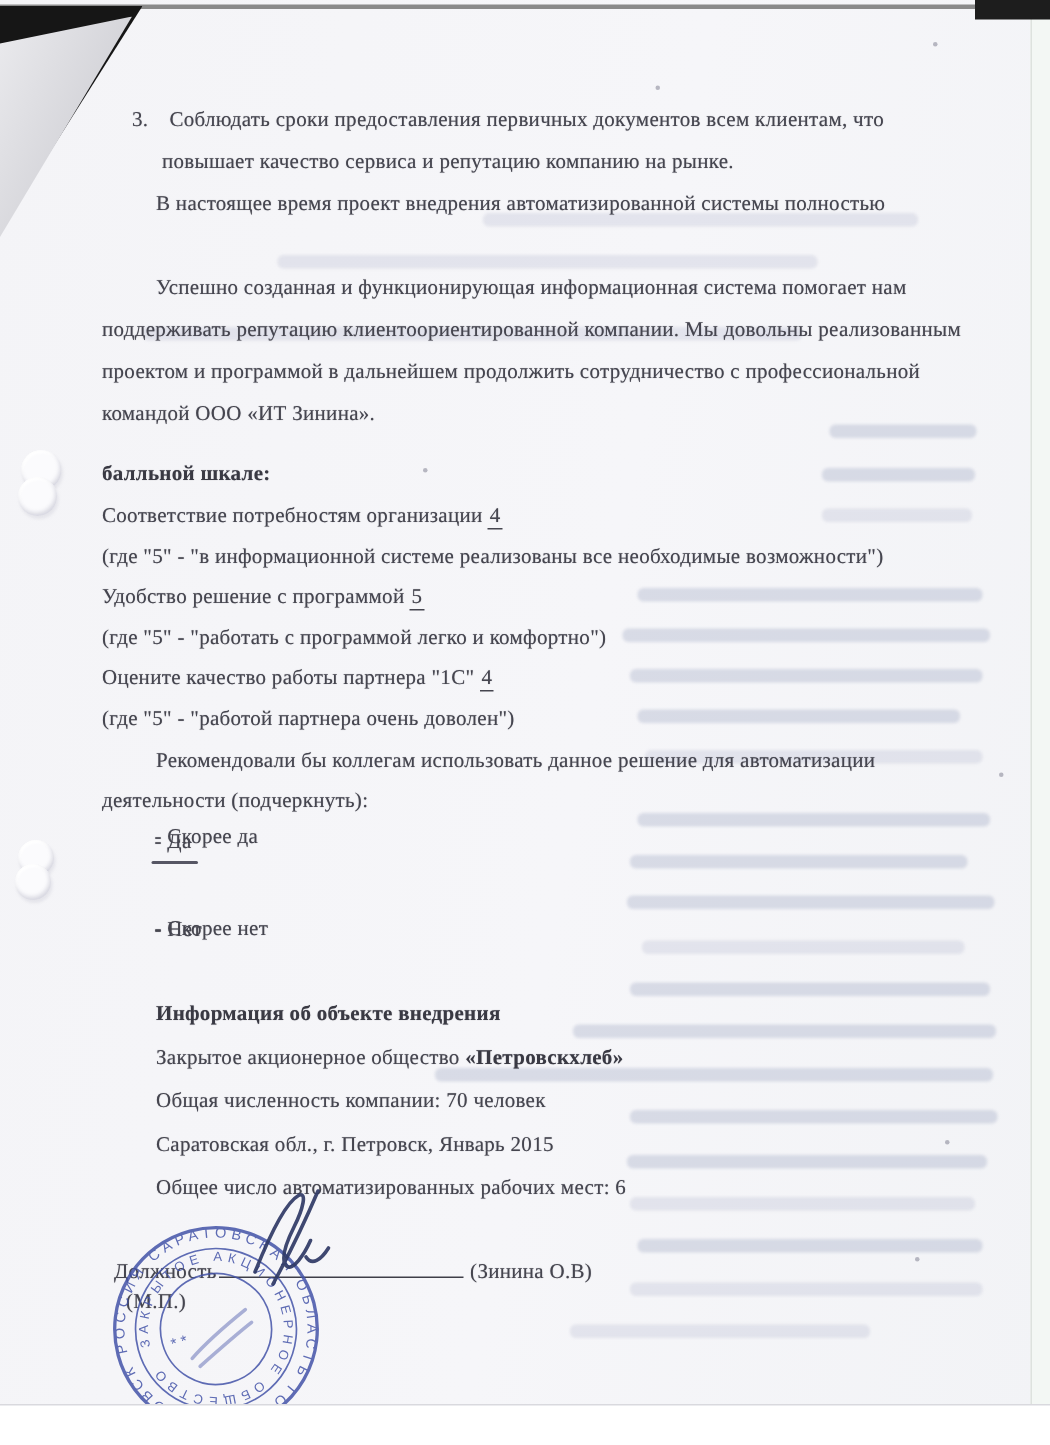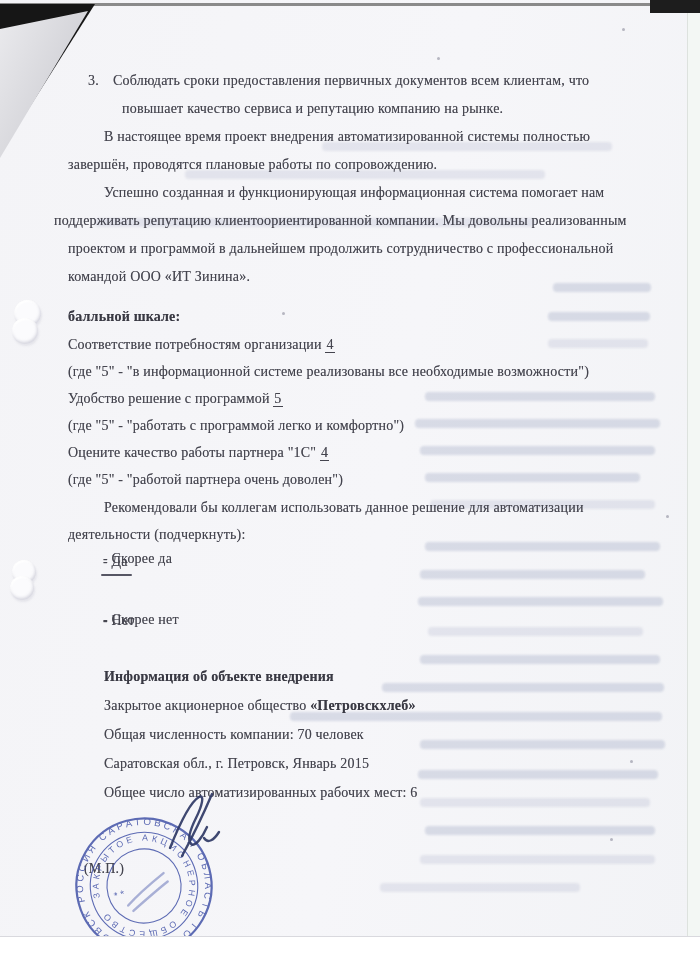--- a/index.html
+++ b/index.html
@@ -91,27 +91,26 @@
 
   <div class="speck" style="left:437px;top:57px"></div>
   <div class="speck" style="left:622px;top:28px"></div>
   <div class="speck" style="left:282px;top:312px"></div>
   <div class="speck" style="left:666px;top:515px"></div>
   <div class="speck" style="left:610px;top:838px"></div>
   <div class="speck" style="left:630px;top:760px"></div>
 
   <div class="line" style="top:72px;left:88px">3.</div>
   <div class="line" style="top:72px;left:113px">Соблюдать сроки предоставления первичных документов всем клиентам, что</div>
-  <div class="line" style="top:100px;left:122px">повышает качество сервиса и репутацию компанию на рынке.</div>
+  <div class="line" style="top:100px;left:108px">повышает качество сервиса и репутацию компанию на рынке.</div>
 
   <div class="line" style="top:128px;left:104px">В настоящее время проект внедрения автоматизированной системы полностью</div>
-  <div class="line" style="top:156px;left:68px">завершён, проводятся плановые работы по сопровождению.</div>
 
   <div class="line" style="top:184px;left:104px">Успешно созданная и функционирующая информационная система помогает нам</div>
-  <div class="line" style="top:212px;left:54px">поддерживать репутацию клиентоориентированной компании. Мы довольны реализованным</div>
+  <div class="line" style="top:212px;left:68px">поддерживать репутацию клиентоориентированной компании. Мы довольны реализованным</div>
   <div class="line" style="top:240px;left:68px">проектом и программой в дальнейшем продолжить сотрудничество с профессиональной</div>
   <div class="line" style="top:268px;left:68px">командой ООО «ИТ Зинина».</div>
 
   <div class="line bold" style="top:308px;left:68px">балльной шкале:</div>
 
   <div class="line" style="top:336px;left:68px">
     <span>Соответствие потребностям организации</span>
     <span class="score">4</span>
   </div>
   <div class="line" style="top:363px;left:68px">(где "5" - "в информационной системе реализованы все необходимые возможности")</div>
@@ -148,20 +147,23 @@
   </div>
 
   <div class="line bold" style="top:668px;left:104px">Информация об объекте внедрения</div>
   <div class="line" style="top:697px;left:104px">
     <span>Закрытое акционерное общество </span><span class="bold">«Петровскхлеб»</span>
   </div>
   <div class="line" style="top:726px;left:104px">Общая численность компании: 70 человек</div>
   <div class="line" style="top:755px;left:104px">Саратовская обл., г. Петровск, Январь 2015</div>
   <div class="line" style="top:784px;left:104px">Общее число автоматизированных рабочих мест: 6</div>
 
+  <div class="line" style="top:838px;left:76px">
+    <span>Должность</span><span class="sig-rule"></span><span>(Зинина О.В)</span>
+  </div>
   <div class="line" style="top:860px;left:84px">(М.П.)</div>
 
   <svg class="signature" viewBox="0 0 74 72">
     <g fill="none" stroke="#303a66" stroke-width="2.4" stroke-linecap="round" opacity="0.92">
       <path d="M56,4 C50,18 38,44 26,66"></path>
       <path d="M14,58 C22,38 34,12 43,7 C49,4 46,16 40,28 C34,40 31,50 35,54 C39,58 47,46 51,37"></path>
       <path d="M48,48 C52,54 58,50 63,42"></path>
     </g>
   </svg>
 

